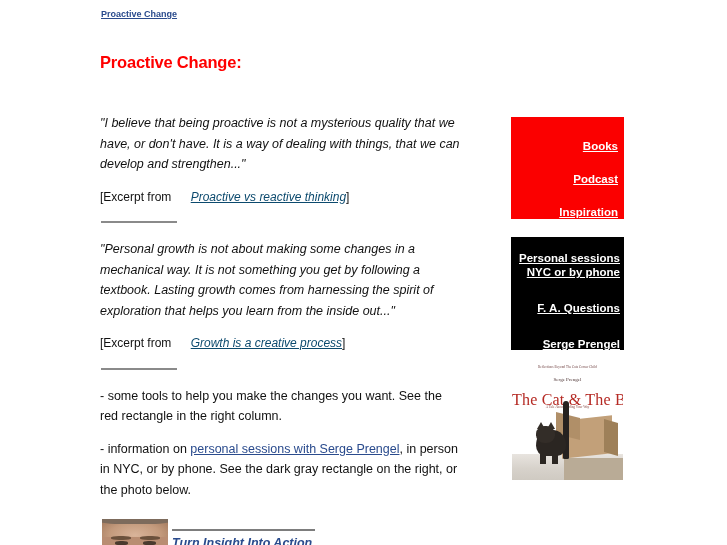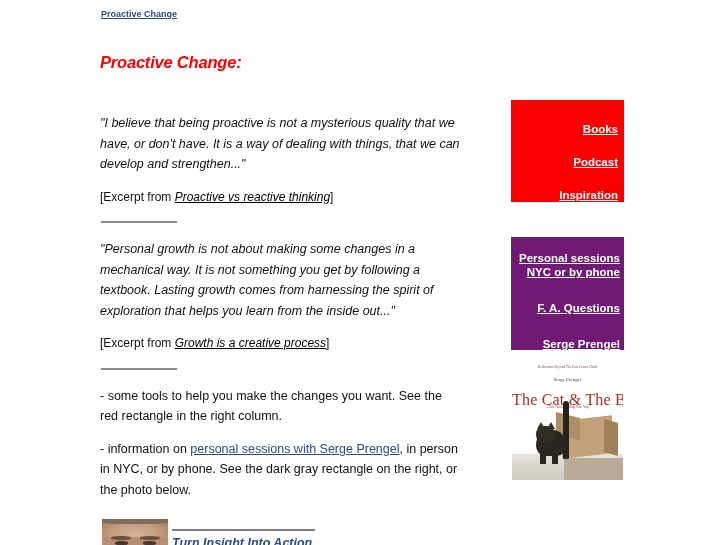--- a/index.html
+++ b/index.html
@@ -42,21 +42,21 @@
     position: absolute;
     left: 100px;
     top: 40px;
     width: 420px;
     color: #ff0000;
     font-size: 16.5px;
     font-weight: bold;
     line-height: 22px;
     letter-spacing: -0.2px;
   }
-  .page-title .tline { display: block; white-space: nowrap; font-style: italic; }
+  .page-title .tline { display: block; white-space: nowrap; }
 
   
   .content {
     position: absolute;
     left: 100px;
     top: 113px;
     width: 360px;
     font-size: 12.5px;
     line-height: 20.5px;
   }
@@ -83,44 +83,45 @@
     border-top: 2px solid #8a8a8a;
     margin: 14px 0 16px 1px;
   }
 
   a.tlink {
     color: #2a4b8d;
     text-decoration: underline;
     cursor: pointer;
   }
   a.tlink-italic {
-    color: #000000;
+    color: #0c4a6e;
     text-decoration: underline;
     font-style: italic;
     cursor: pointer;
+    margin-left: 16px;
   }
 
   
   .side-box {
     position: absolute;
     left: 511px;
     width: 113px;
     box-sizing: border-box;
     text-align: right;
   }
   .side-box.red {
-    top: 100px;
+    top: 117px;
     height: 102px;
     background: #fb0000;
     padding: 22px 6px 0 22px;
   }
   .side-box.gray {
     top: 237px;
     height: 113px;
-    background: #701a75;
+    background: #000000;
     padding: 14px 4px 0 4px;
   }
   .side-link {
     display: block;
     color: #ffffff;
     font-size: 11.5px;
     font-weight: bold;
     text-decoration: underline;
     line-height: 14px;
     cursor: pointer;

